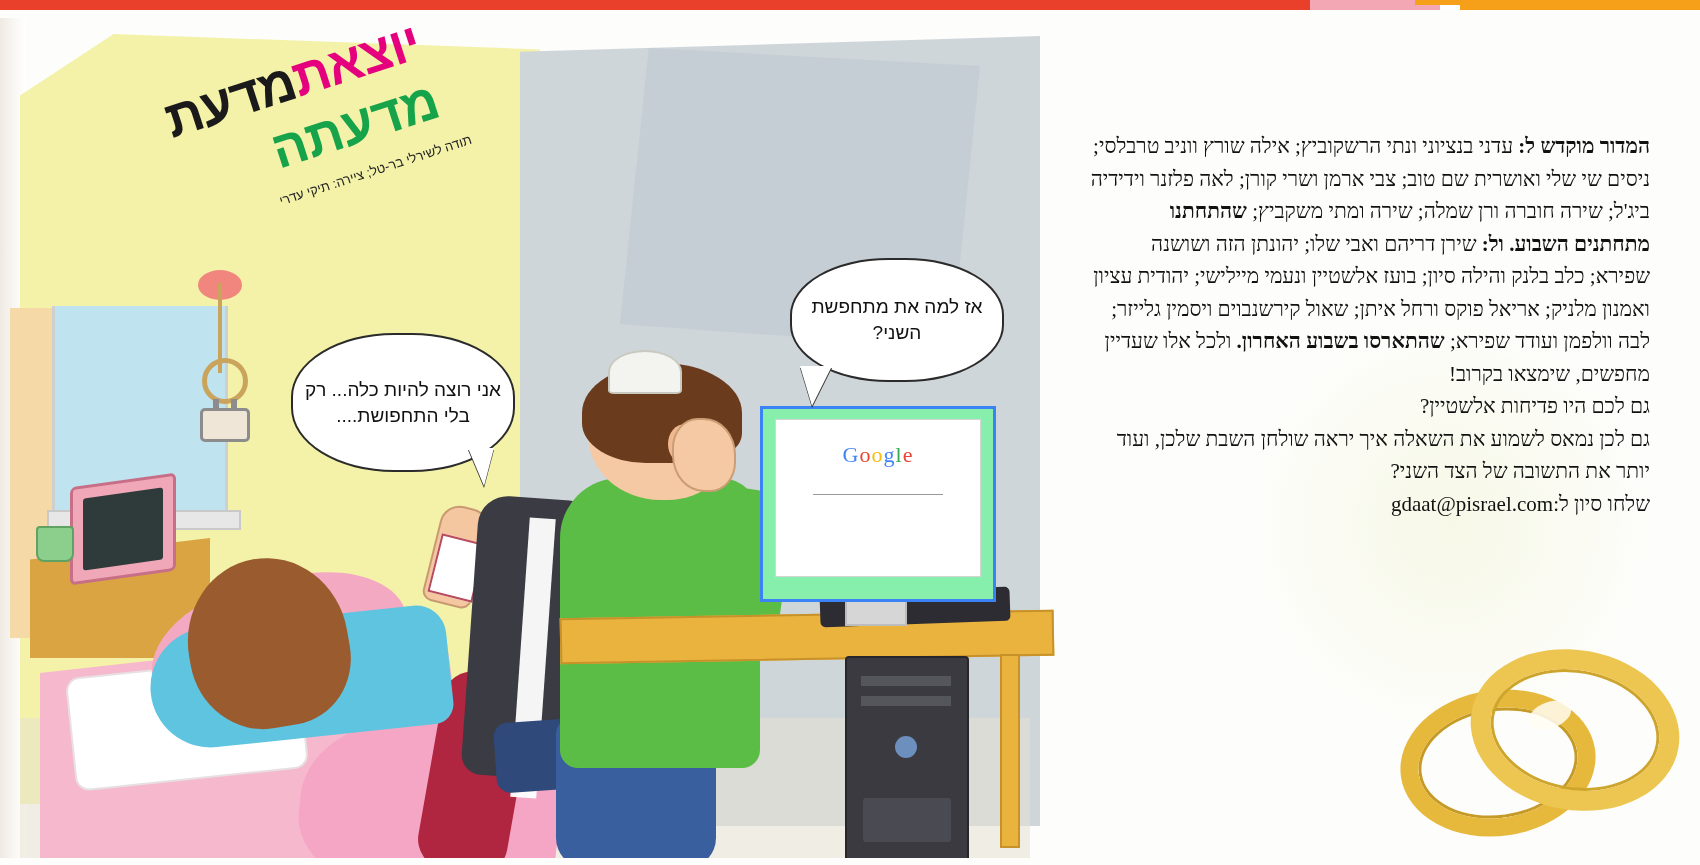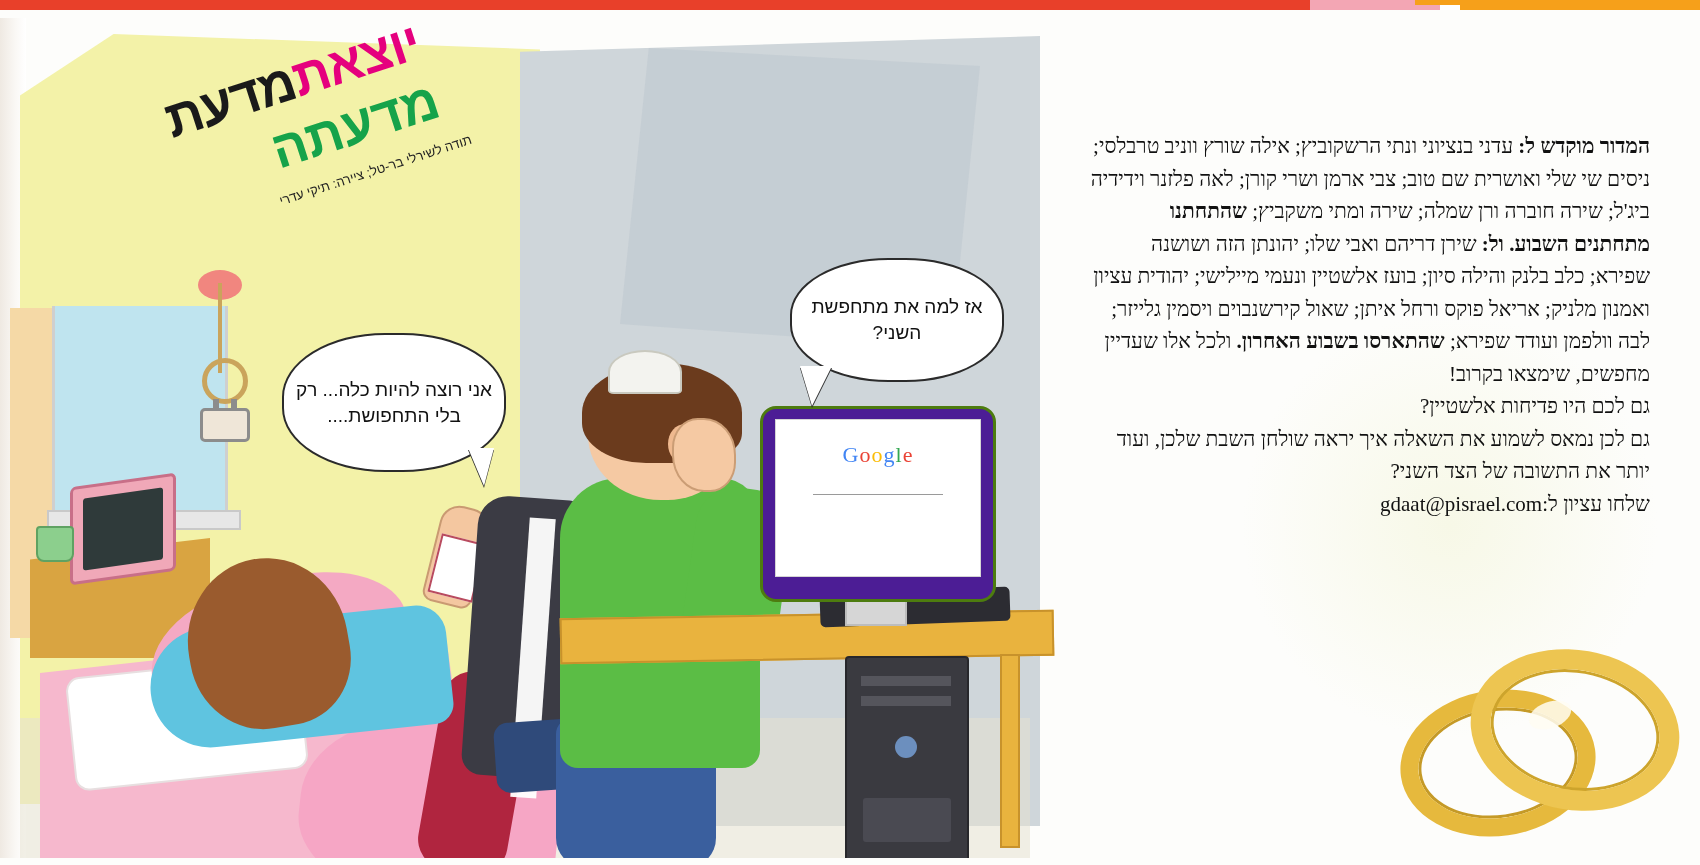--- a/index.html
+++ b/index.html
@@ -76,21 +76,21 @@
   }
 
   
   .bubble{
     position:absolute;background:#ffffff;border:2px solid #2b2b2b;border-radius:46%;
     direction:rtl;text-align:center;color:#111;
     font-family:"Liberation Sans", sans-serif;
     display:flex;align-items:center;justify-content:center;
   }
   .bubble p{margin:0;line-height:1.35;font-size:19px;}
-  #bubble-left{left:282px;top:315px;width:220px;height:135px;}
+  #bubble-left{left:291px;top:315px;width:220px;height:135px;}
   #bubble-right{left:790px;top:240px;width:210px;height:120px;}
   .tail{position:absolute;width:0;height:0;}
   #tail-left{
     left:468px;top:430px;
     border-left:16px solid transparent;border-right:10px solid transparent;
     border-top:38px solid #ffffff;
     filter:drop-shadow(0 2px 0 #2b2b2b);
   }
   #tail-right{
     left:800px;top:348px;
@@ -226,21 +226,21 @@
     position:absolute;left:560px;top:596px;width:490px;height:42px;background:#e9b33e;
     border:2px solid #c8922b;transform:rotate(-1deg);
   }
   .desk-leg{
     position:absolute;left:1000px;top:636px;width:16px;height:190px;background:#e9b33e;border:2px solid #c8922b;
   }
   .keyboard{
     position:absolute;left:820px;top:572px;width:190px;height:34px;background:#2c2c32;border-radius:5px;transform:rotate(-2deg);
   }
   .monitor{
-    position:absolute;left:760px;top:388px;width:230px;height:190px;background:#4c1d95;border:3px solid #4d7c0f;border-radius:16px;
+    position:absolute;left:760px;top:388px;width:230px;height:190px;background:#86efac;border:3px solid #3b82f6;border-radius:0;
   }
   .monitor .screen{
     position:absolute;left:12px;top:10px;right:12px;bottom:22px;background:#ffffff;border:1px solid #d5d5d5;
     display:flex;flex-direction:column;align-items:center;justify-content:flex-start;padding-top:22px;
   }
   .google-logo{
     font-family:"Liberation Serif", serif;font-size:22px;letter-spacing:1px;
   }
   .google-logo .b{color:#4285f4;}.google-logo .r{color:#ea4335;}
   .google-logo .y{color:#fbbc05;}.google-logo .g{color:#34a853;}
@@ -394,21 +394,21 @@
   <div id="watermark"></div>
 
   <div id="text-column">
     <p id="dedication">
       <b>המדור מוקדש ל:</b><span> עדני בנציוני ונתי הרשקוביץ; אילה שורץ ווניב טרבלסי; ניסים שי שלי ואושרית שם טוב; צבי ארמן ושרי קורן; לאה פלזנר וידידיה ביג'ל; שירה חוברה ורן שמלה; שירה ומתי משקביץ; </span><b>שהתחתנו מתחתנים השבוע. ול:</b><span> שירן דריהם ואבי שלו; יהונתן הזה ושושנה שפירא; כלב בלנק והילה סיון; בועז אלשטיין ונעמי מיילישי; יהודית עציון ואמנון מלניק; אריאל פוקס ורחל איתן; שאול קירשנבוים ויסמין גלייזר; לבה וולפמן ועודד שפירא; </span><b>שהתארסו בשבוע האחרון.</b><span> ולכל אלו שעדיין מחפשים, שימצאו בקרוב!</span>
     </p>
 
     <p id="callout">
       <b>גם לכם</b><span> היו פדיחות אלשטיין?</span><br>
       <b>גם לכן</b><span> נמאס לשמוע את השאלה איך יראה שולחן השבת שלכן, ועוד יותר את התשובה של הצד השני?</span><br>
-      <b>שלחו עציון</b><span class="email"> ל:gdaat@pisrael.com</span><br>
+      <b>שלחו סיון</b><span class="email"> ל:gdaat@pisrael.com</span><br>
     </p>
   </div>
 
   <div id="rings">
     <div class="ring r1"></div>
     <div class="ring r2"></div>
     <div class="ring-shine"></div>
   </div>
 
 </div>

